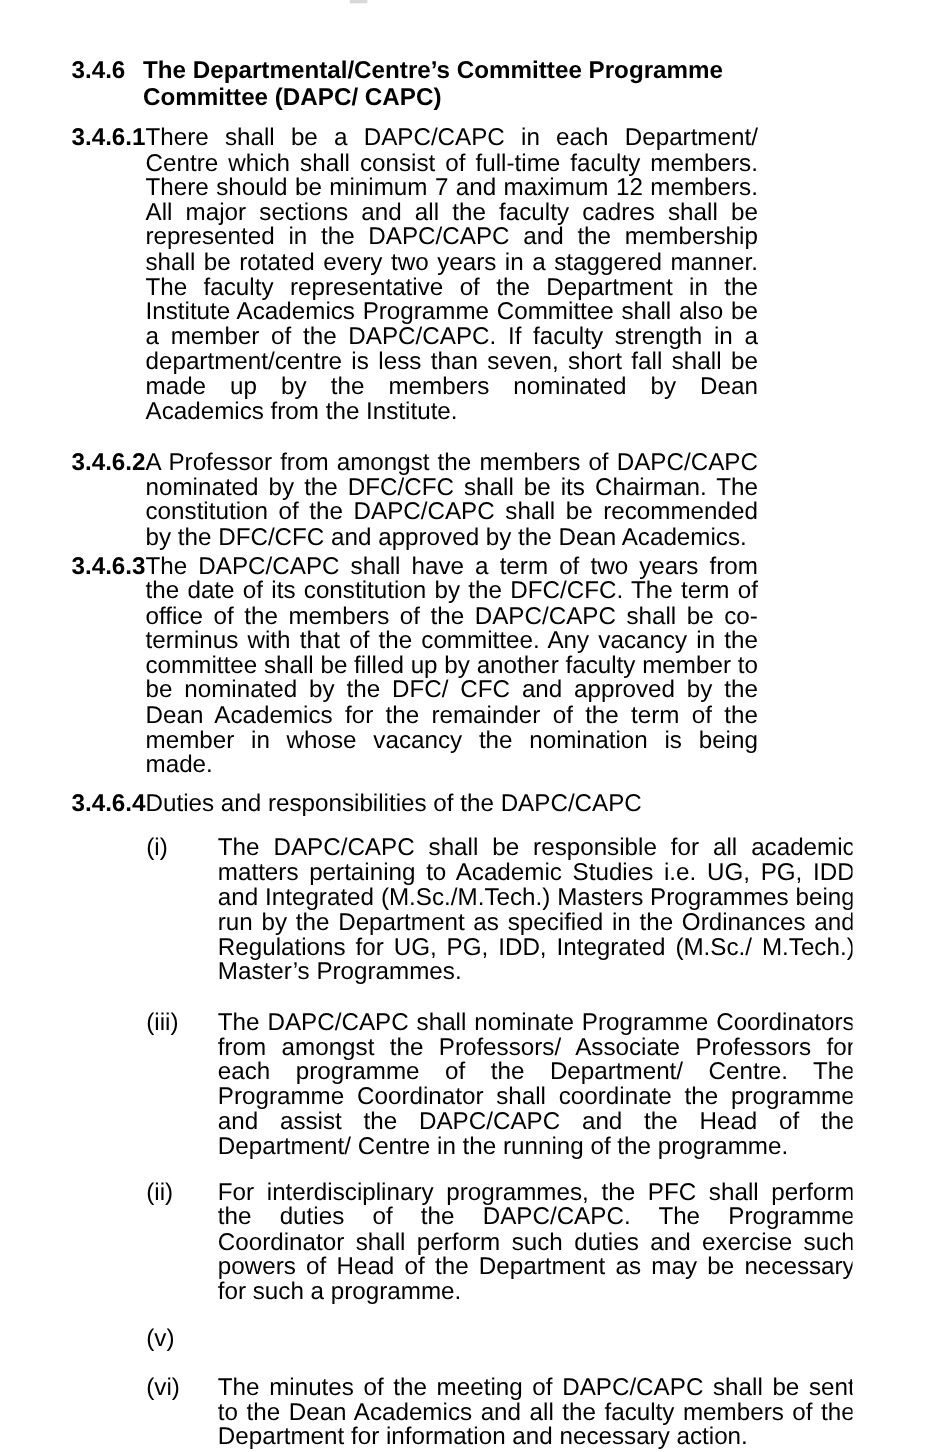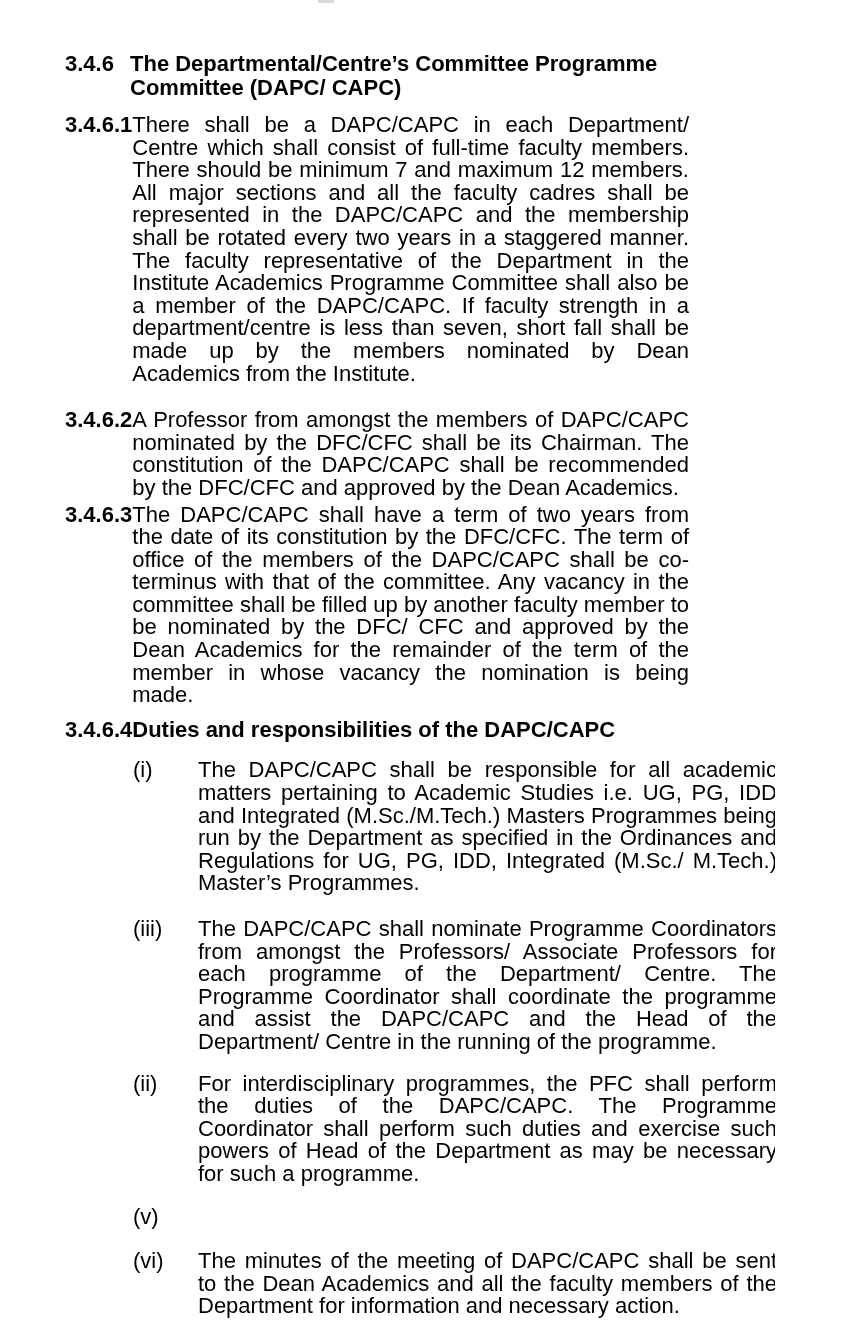--- a/index.html
+++ b/index.html
@@ -54,21 +54,21 @@
   .clause {
     margin: 0;
   }
   .clause .text-col {
     text-align: justify;
   }
   .clause-1 { margin-top: 14px; }
   .clause-2 { margin-top: 24px; }
   .clause-3 { margin-top: 4px; }
   .clause-4 { margin-top: 12px; }
-  .clause-4 .text-col { font-weight: bold; }
+  .clause-4 .text-col { font-weight: normal; }
   .duty {
     display: flex;
     align-items: flex-start;
     margin-left: 65px; 
   }
   .duty-label {
     flex: 0 0 68px;
     box-sizing: border-box;
     padding-left: 3px;
   }

